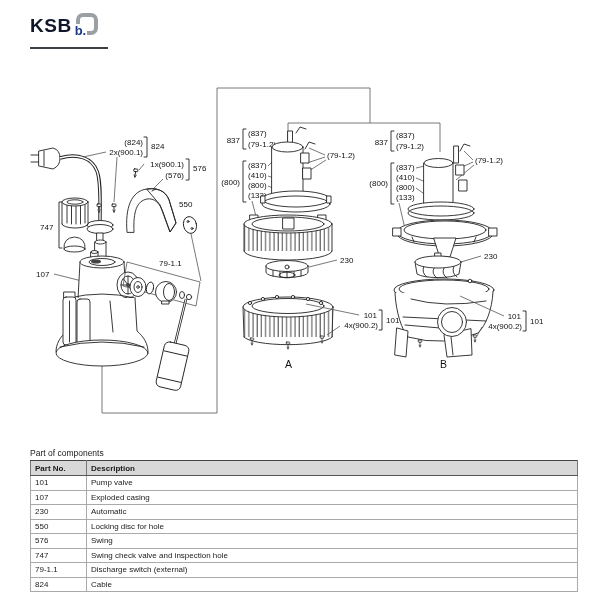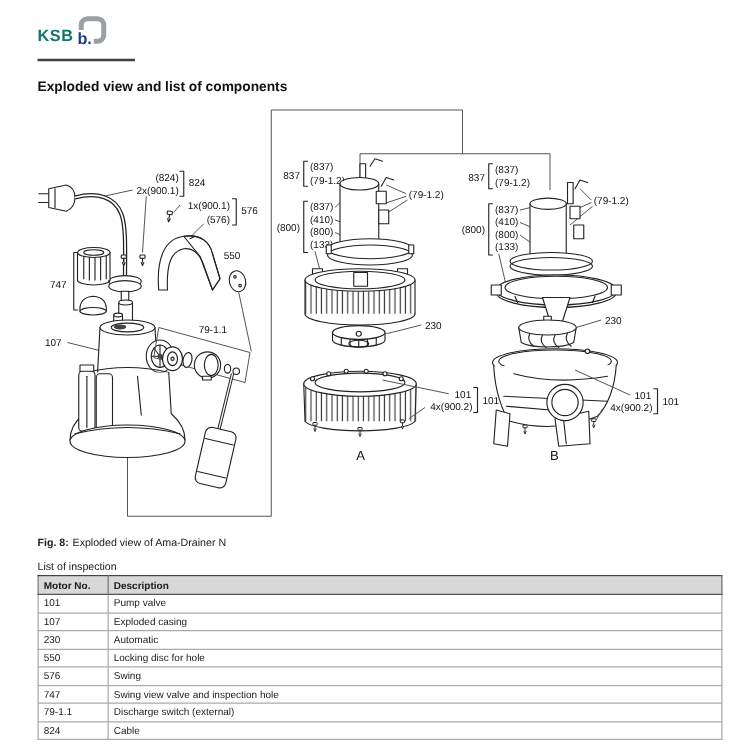--- a/index.html
+++ b/index.html
@@ -1,20 +1,20 @@
 <!DOCTYPE html>
 <html><head>
 <meta charset="utf-8">
 <style>
   html,body{margin:0;padding:0;background:#fff;}
   .page{position:relative;width:600px;height:600px;background:#fff;overflow:hidden;
         font-family:"Liberation Sans",sans-serif;color:#1a1a1a;}
   
   .logo{position:absolute;left:30px;top:13px;display:flex;align-items:flex-end;gap:4px;}
-  .logo-text{font-size:13px;font-weight:bold;color:#0f766e;letter-spacing:.5px;line-height:1;}
+  .logo-text{font-size:19px;font-weight:bold;color:#0f172a;letter-spacing:.5px;line-height:1;}
   .logo-mark{position:relative;width:22px;height:22px;border:4px solid #9aa0a4;border-radius:7px;box-sizing:border-box;}
   .logo-b{position:absolute;left:-6px;bottom:-6px;background:#fff;padding:0 1px;
           font-size:13px;font-weight:bold;color:#1c3a8c;line-height:1;}
   .logo-rule{position:absolute;left:30px;top:47px;width:78px;height:2px;background:#3c4146;}
   
   .heading{position:absolute;left:30px;top:64px;font-size:11px;font-weight:bold;color:#111;}
   .fig-caption{position:absolute;left:30px;top:429px;font-size:8.5px;color:#1a1a1a;}
   .fig-caption b{margin-right:3px;}
   .list-title{position:absolute;left:30px;top:448px;font-size:8.5px;color:#1a1a1a;}
   
@@ -37,21 +37,20 @@
 <div class="page">
 
   <div class="logo">
     <span class="logo-text">KSB</span>
     <span class="logo-mark">
       <span class="logo-b">b.</span>
     </span>
   </div>
   <div class="logo-rule"></div>
 
-  <div class="heading">Exploded view and list of components</div>
 
   <svg style="position:absolute;left:0;top:85px;" width="600" height="340" viewBox="0 0 600 340">
     <defs>
       <pattern id="hatch" width="4" height="4" patternUnits="userSpaceOnUse" patternTransform="rotate(45)">
         <line x1="1" y1="0" x2="1" y2="4" stroke="#333" stroke-width="1"></line>
       </pattern>
       <pattern id="vstripe" width="4.2" height="6" patternUnits="userSpaceOnUse">
         <line x1="1" y1="0" x2="1" y2="6" stroke="#333" stroke-width=".9"></line>
       </pattern>
       <g id="scr" class="draw fillw">
@@ -351,34 +350,31 @@
         <text class="dlbl" x="521" y="234" text-anchor="end">101</text>
         <text class="dlbl" x="522" y="244" text-anchor="end">4x(900.2)</text>
         <polyline class="draw" points="523,226 526,226 526,246 523,246"></polyline>
         <text class="dlbl" x="530" y="239">101</text>
         <path class="leader" d="M504,231 L460,211 M482,242 L477,251"></path>
       </g>
       <text class="dletter" x="440" y="283">B</text>
     </g>
   </svg>
 
-  <div class="fig-caption">
-    <b>Fig. 8:</b><span>Exploded view of Ama-Drainer N</span>
-  </div>
-
-  <div class="list-title">List of inspection</div>
+
+  <div class="list-title">Part of components</div>
 
   <table class="parts-table">
     <colgroup>
         <col class="col-part">
         <col>
       </colgroup>
     <thead>
       <tr>
-        <th>Motor No.</th>
+        <th>Part No.</th>
         <th>Description</th>
       </tr>
     </thead>
     <tbody>
       <tr>
           <td>101</td>
           <td>Pump valve</td>
         </tr>
       <tr>
           <td>107</td>
@@ -391,21 +387,21 @@
       <tr>
           <td>550</td>
           <td>Locking disc for hole</td>
         </tr>
       <tr>
           <td>576</td>
           <td>Swing</td>
         </tr>
       <tr>
           <td>747</td>
-          <td>Swing view valve and inspection hole</td>
+          <td>Swing check valve and inspection hole</td>
         </tr>
       <tr>
           <td>79-1.1</td>
           <td>Discharge switch (external)</td>
         </tr>
       <tr>
           <td>824</td>
           <td>Cable</td>
         </tr>
     </tbody>

